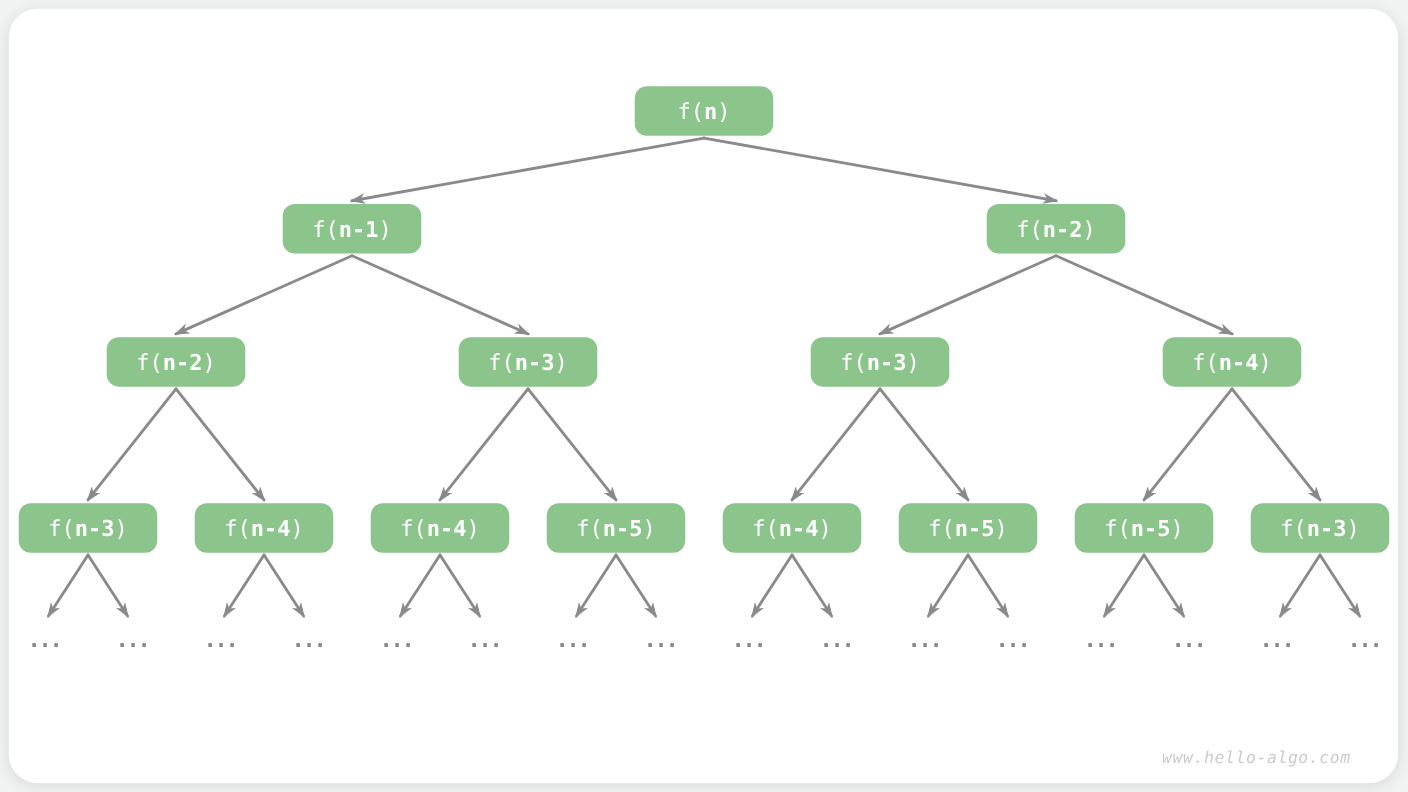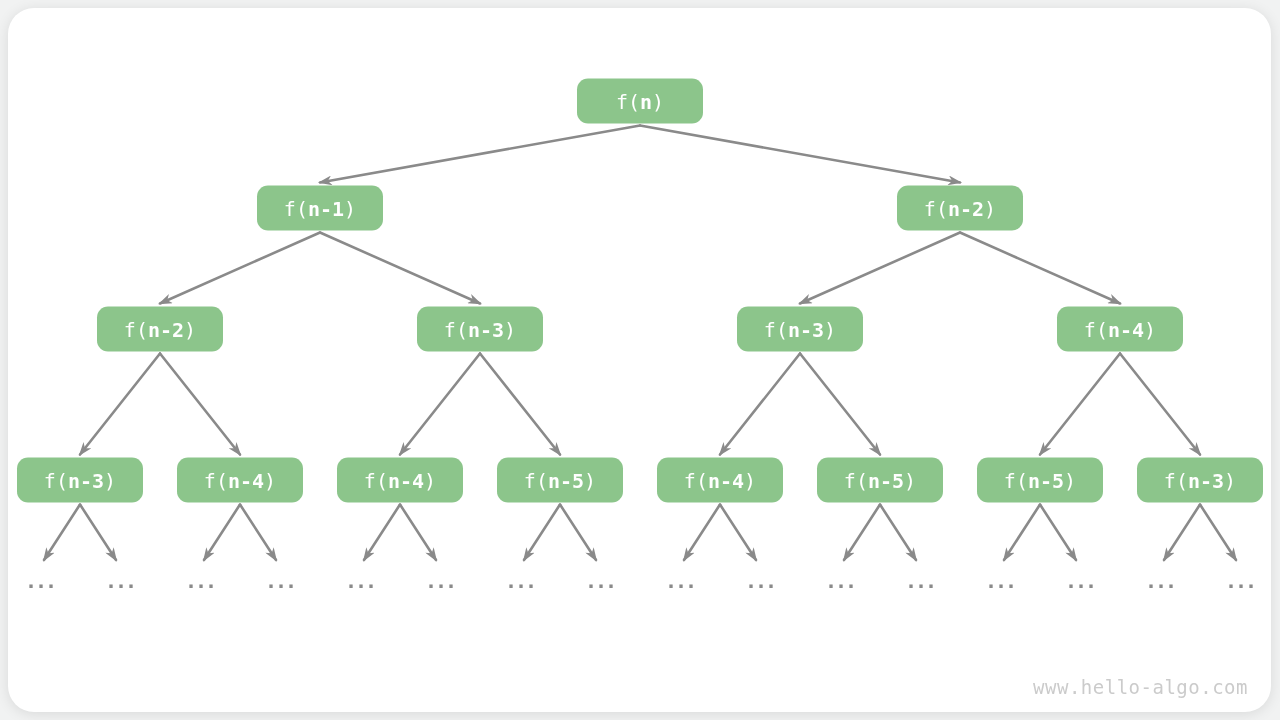--- a/index.html
+++ b/index.html
@@ -30,23 +30,24 @@
   .node .arg{font-weight:bold;}
   .dots{
     position:absolute;transform:translateX(-50%);
     width:44px;text-align:center;
     font-size:20px;font-weight:bold;line-height:20px;
     letter-spacing:-2px;
     color:var(--edge-color,#8A8A8A);
     user-select:none;
   }
   .watermark{
-    position:absolute;right:32px;bottom:22px;
-    font-size:19px;letter-spacing:0.5px;
+    position:absolute;right:52px;bottom:22px;
+    font-size:15px;letter-spacing:0.5px;
     color:var(--wm-color,#CBCBCB);
+    font-style:italic;
   }
 </style>
 </head>
 <body style="background: rgb(241, 242, 242);">
 
 <div class="page">
   <div class="card"></div>
   <svg class="edges" id="edges" viewBox="0 0 1280 720">
       <defs>
         <marker id="ah" viewBox="0 0 14 10" refX="12" refY="5" markerWidth="14" markerHeight="10" markerUnits="userSpaceOnUse" orient="auto">

